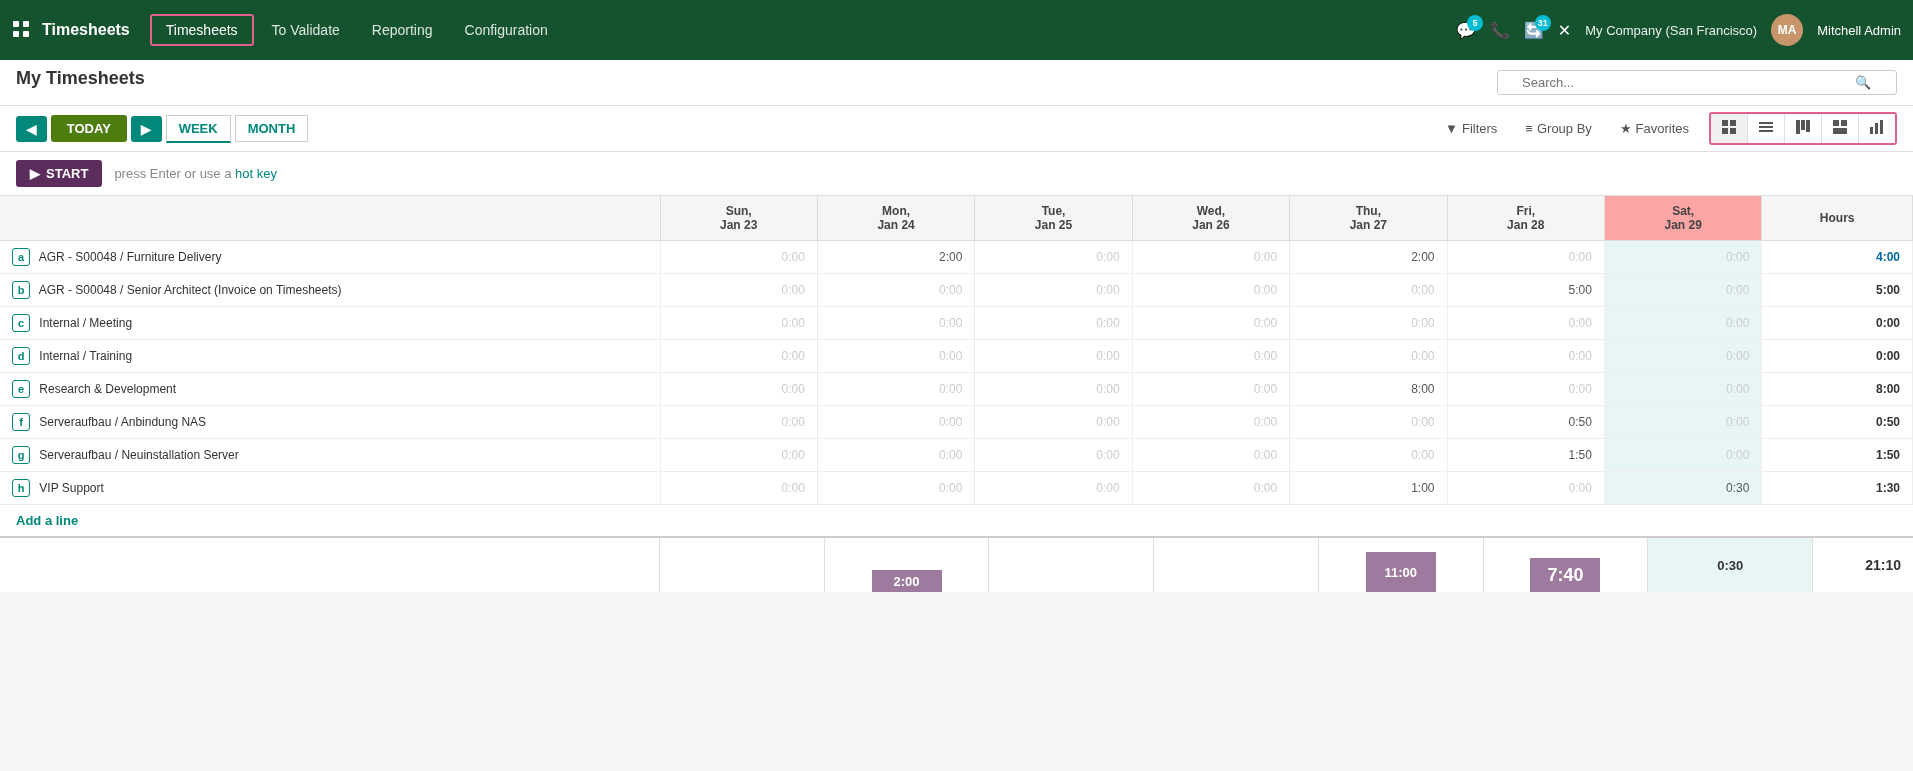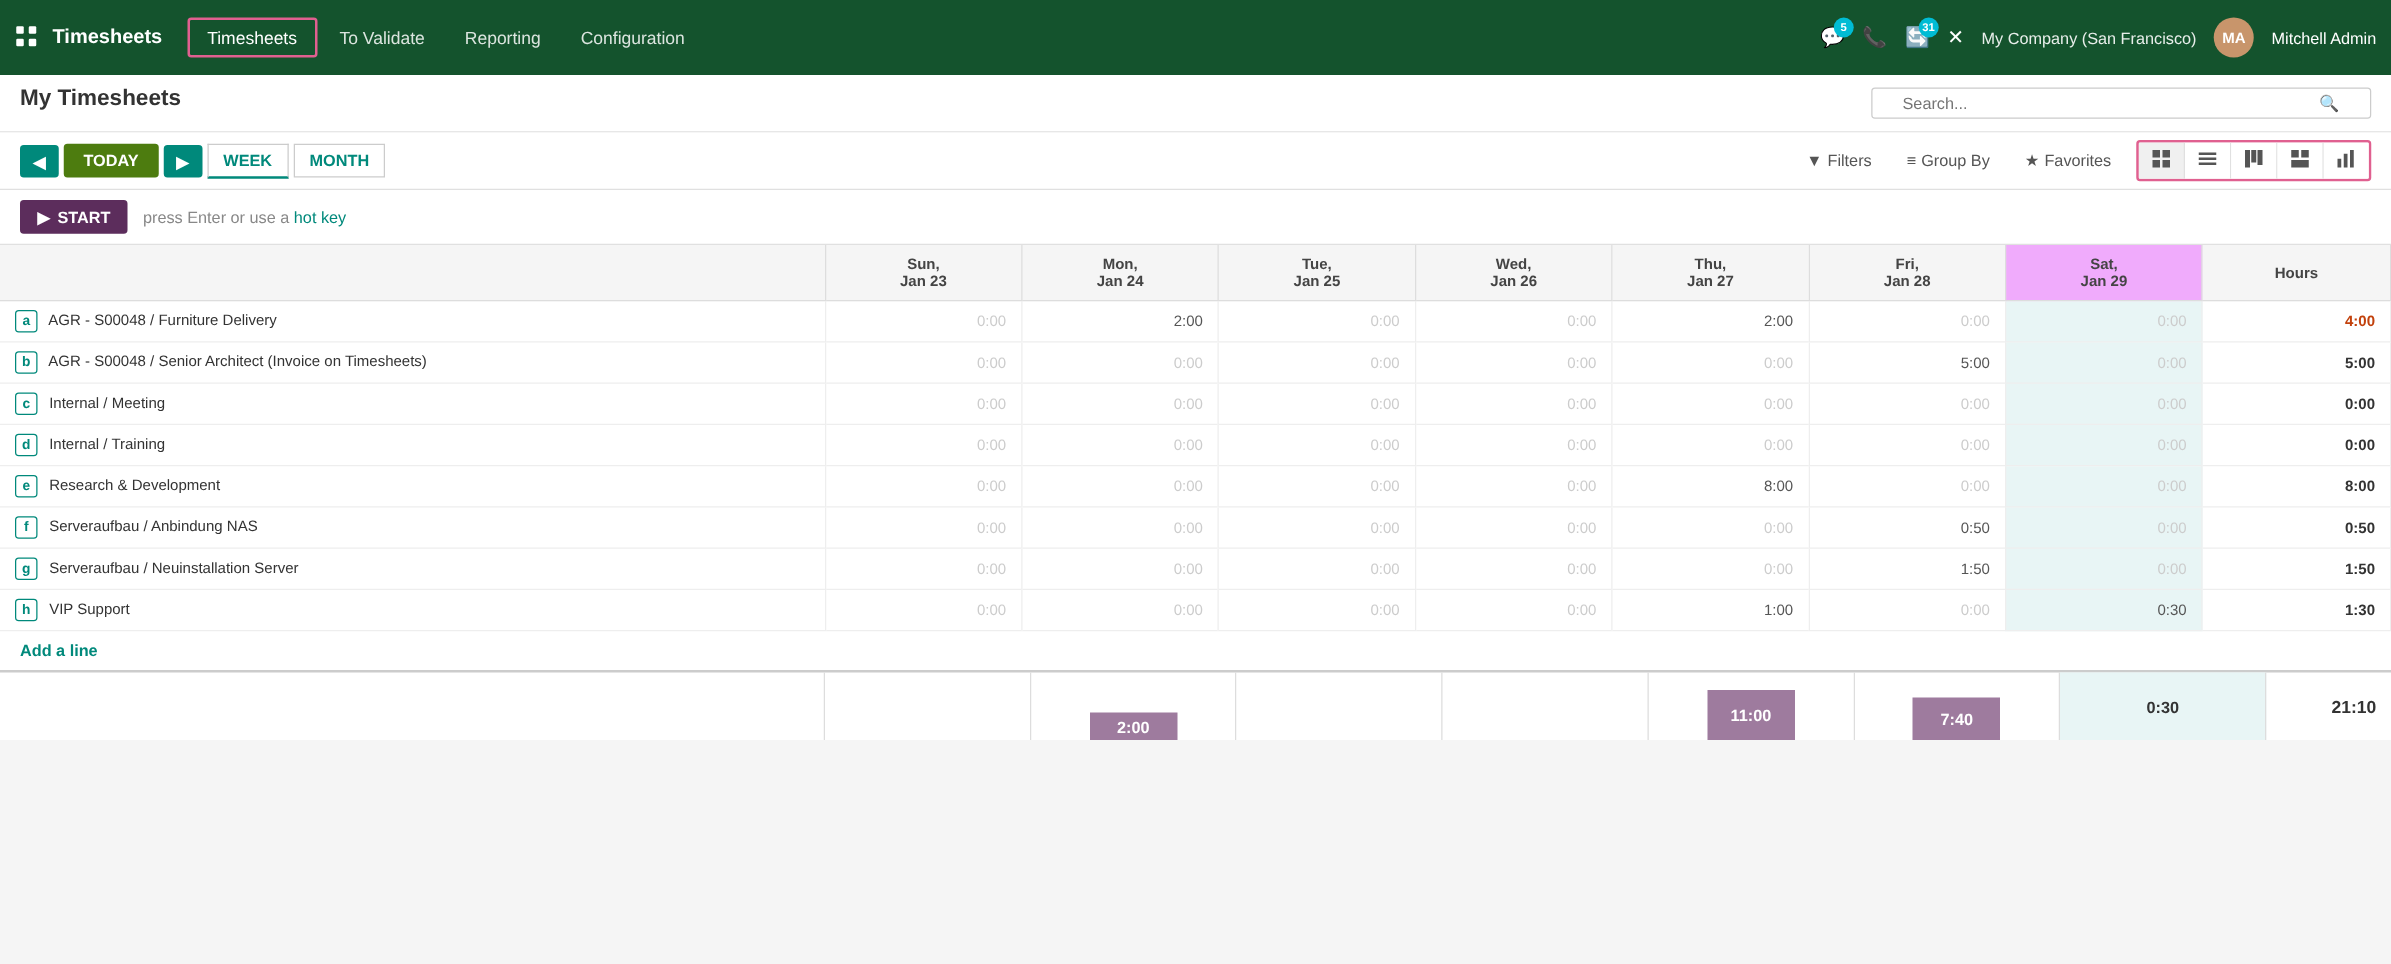--- a/index.html
+++ b/index.html
@@ -199,21 +199,21 @@
       background: #f5f5f5;
       border-bottom: 1px solid #ddd;
       border-right: 1px solid #ddd;
       padding: 8px 12px;
       font-size: 12px;
       font-weight: bold;
       color: #444;
       text-align: center;
     }
     thead th:first-child { text-align: left; background: #f5f5f5; }
-    thead th.sat { background: #f0abfc; }
+    thead th.sat { background: #fca5a5; }
 
     tbody tr { border-bottom: 1px solid #eee; }
     tbody td {
       padding: 7px 12px;
       font-size: 12px;
       color: #555;
       text-align: right;
       border-right: 1px solid #eee;
     }
     tbody td:first-child { text-align: left; color: #333; }
@@ -381,21 +381,21 @@
         <span class="row-letter">a</span>
         AGR - S00048  /  Furniture Delivery
       </td>
       <td class="zero">0:00</td>
       <td class="">2:00</td>
       <td class="zero">0:00</td>
       <td class="zero">0:00</td>
       <td class="">2:00</td>
       <td class="zero">0:00</td>
       <td class="sat zero">0:00</td>
-      <td class="" style="font-weight:bold; color:#c2410c;">4:00</td>
+      <td class="" style="font-weight:bold; color:#0369a1;">4:00</td>
     </tr>
         <tr>
       <td>
         <span class="row-letter">b</span>
         AGR - S00048  /  Senior Architect (Invoice on Timesheets)
       </td>
       <td class="zero">0:00</td>
       <td class="zero">0:00</td>
       <td class="zero">0:00</td>
       <td class="zero">0:00</td>
@@ -510,21 +510,21 @@
 
   <div style="flex:1; border-right:1px solid #ddd;"></div>
 
   <div style="flex:1; border-right:1px solid #ddd; position:relative; display:flex; align-items:flex-end; justify-content:center;">
     <div style="width:70px; height:40px; background:#9e7b9e; display:flex; align-items:center; justify-content:center; color:white; font-weight:bold; font-size:13px;">
       <span>11:00</span>
     </div>
   </div>
 
   <div style="flex:1; border-right:1px solid #ddd; position:relative; display:flex; align-items:flex-end; justify-content:center;">
-    <div style="width:70px; height:34px; background:#9e7b9e; display:flex; align-items:center; justify-content:center; color:white; font-weight:bold; font-size:13px;">
+    <div style="width:70px; height:34px; background:#9e7b9e; display:flex; align-items:center; justify-content:center; color:white; font-weight:bold; font-size:18px;">
       <span>7:40</span>
     </div>
   </div>
 
   <div style="flex:1; border-right:1px solid #ddd; display:flex; align-items:center; justify-content:center; font-size:13px; font-weight:bold; color:#333; background:#e8f5f5;">
     <span>0:30</span>
   </div>
 
   <div style="flex:0 0 100px; display:flex; align-items:center; justify-content:flex-end; padding-right:12px; font-size:14px; font-weight:bold; color:#333;">
     <span>21:10</span>

